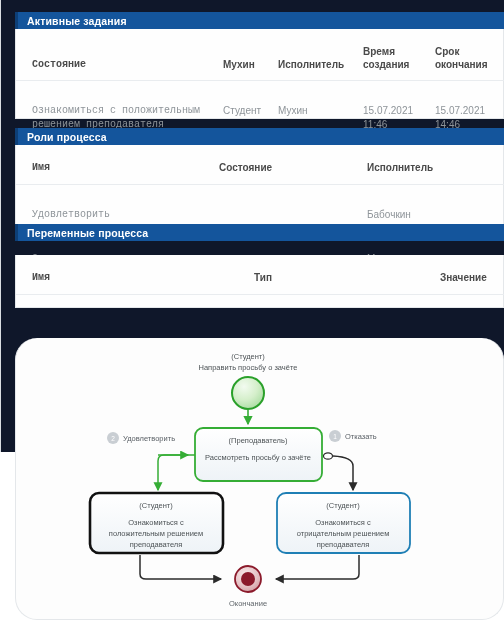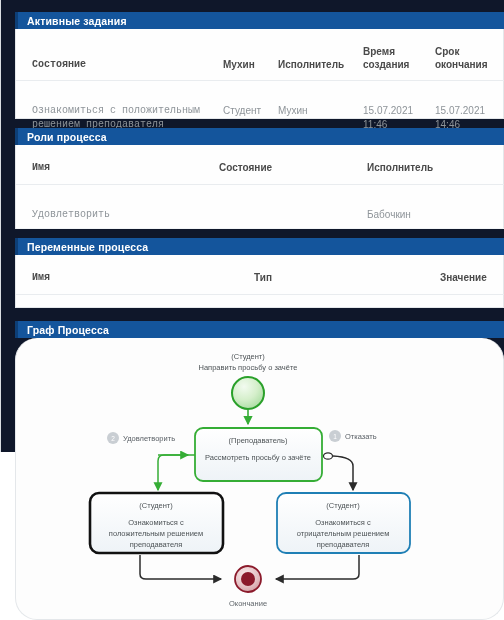--- a/index.html
+++ b/index.html
@@ -181,43 +181,40 @@
         </tr>
         <tr>
           <td class="pad-l">Студент</td>
           <td></td>
           <td>Мухин</td>
         </tr>
       </tbody>
     </table>
   </div>
 
-  <div class="section-bar" style="top:238px;">
+  <div class="section-bar" style="top:224px;">
     <span class="title">Переменные процесса</span>
   </div>
   <div class="panel" style="top:255px; height:53px;">
     <table class="grid">
       <colgroup>
         <col style="width:238px">
           <col style="width:186px">
           <col style="width:68px">
       </colgroup>
       <thead>
         <tr>
           <th class="pad-l">Имя</th>
           <th>Тип</th>
           <th style="white-space:nowrap;overflow:hidden;">Значение</th>
         </tr>
       </thead>
     </table>
   </div>
 
-  <div class="section-bar" style="top:321px;">
-    <span class="title">Граф Процесса</span>
-  </div>
   <div class="graph" style="top:338px; height:282px;border-radius:22px;">
     <svg width="490" height="281" viewBox="0 0 490 281">
       <defs>
         <radialGradient id="gStart" cx="38%" cy="30%" r="75%">
           <stop offset="0%" stop-color="#f2fbf0"></stop>
           <stop offset="55%" stop-color="#d5efcb"></stop>
           <stop offset="100%" stop-color="#a9dca1"></stop>
         </radialGradient>
         <radialGradient id="gEndOuter" cx="40%" cy="32%" r="75%">
           <stop offset="0%" stop-color="#f7e9ea"></stop>

